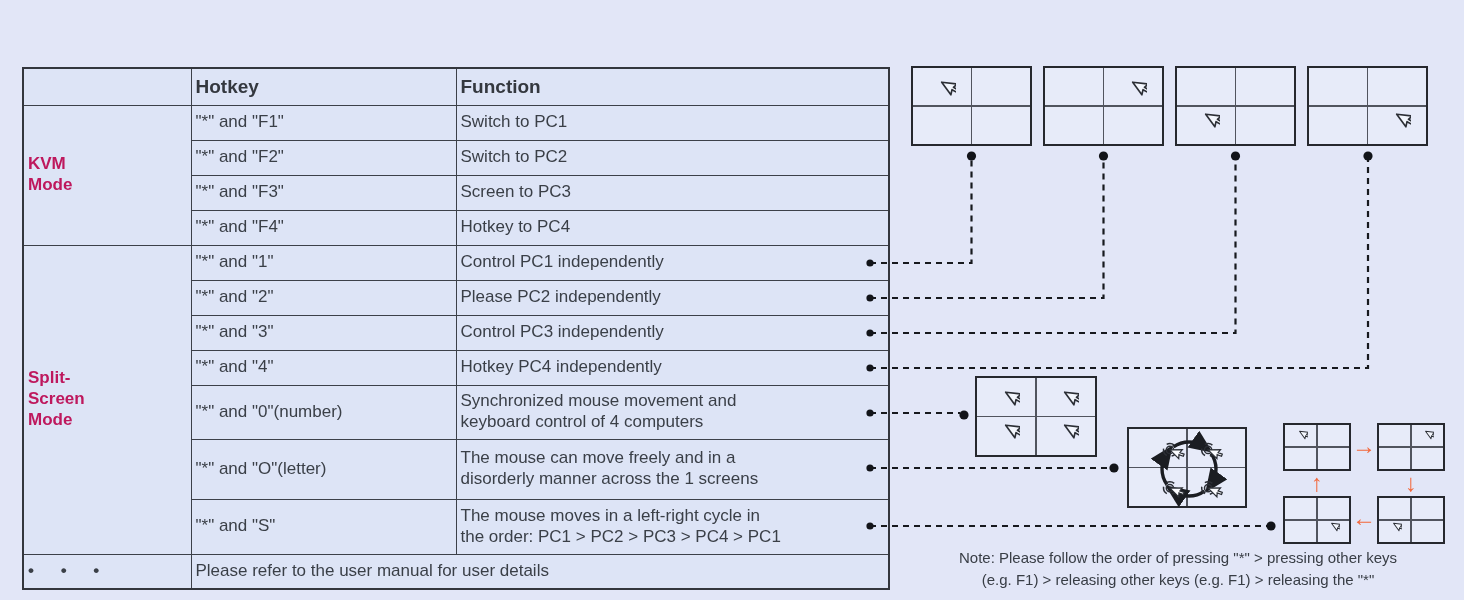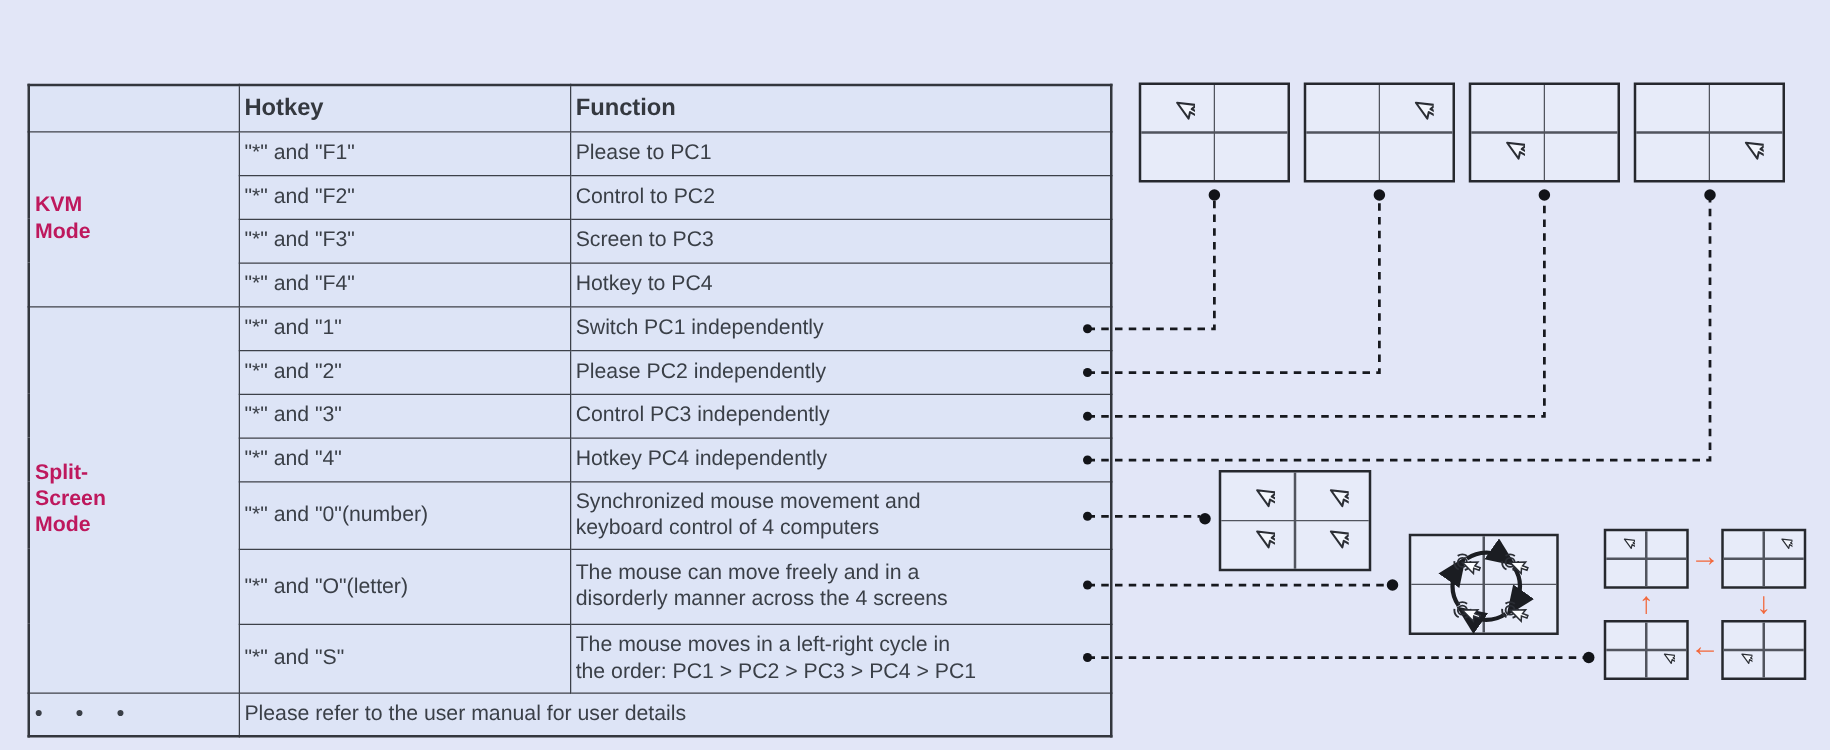--- a/index.html
+++ b/index.html
@@ -71,40 +71,40 @@
     <tbody>
         <tr class="h37">
       <th></th>
       <th>Hotkey</th>
       <th>Function</th>
     </tr>
     <tr class="h35">
       <td class="mode" rowspan="4">KVM
 Mode</td>
       <td>"*" and "F1"</td>
-      <td>Please to PC1</td>
+      <td>Switch to PC1</td>
     </tr>
     <tr class="h35">
       <td>"*" and "F2"</td>
-      <td>Control to PC2</td>
+      <td>Switch to PC2</td>
     </tr>
     <tr class="h35">
       <td>"*" and "F3"</td>
       <td>Screen to PC3</td>
     </tr>
     <tr class="h35">
       <td>"*" and "F4"</td>
       <td>Hotkey to PC4</td>
     </tr>
     <tr class="h35">
       <td class="mode" rowspan="7">Split-
 Screen
 Mode</td>
       <td>"*" and "1"</td>
-      <td>Switch PC1 independently</td>
+      <td>Control PC1 independently</td>
     </tr>
     <tr class="h35">
       <td>"*" and "2"</td>
       <td>Please PC2 independently</td>
     </tr>
     <tr class="h35">
       <td>"*" and "3"</td>
       <td>Control PC3 independently</td>
     </tr>
     <tr class="h35">
@@ -112,21 +112,21 @@
       <td>Hotkey PC4 independently</td>
     </tr>
     <tr class="h54">
       <td>"*" and "0"(number)</td>
       <td>Synchronized mouse movement and
 keyboard control of 4 computers</td>
     </tr>
     <tr class="h60">
       <td>"*" and "O"(letter)</td>
       <td>The mouse can move freely and in a
-disorderly manner across the 4 screens</td>
+disorderly manner across the 1 screens</td>
     </tr>
     <tr class="h55">
       <td>"*" and "S"</td>
       <td>The mouse moves in a left-right cycle in
 the order: PC1 &gt; PC2 &gt; PC3 &gt; PC4 &gt; PC1</td>
     </tr>
     <tr class="h35">
       <td class="dots">• • •</td>
       <td colspan="2">Please refer to the user manual for user details</td>
     </tr>
@@ -264,14 +264,16 @@
         <circle cx="1368" cy="156" r="4.6"></circle>
       <circle cx="870" cy="413" r="3.6"></circle>
         <circle cx="964" cy="415" r="4.6"></circle>
       <circle cx="870" cy="468" r="3.6"></circle>
         <circle cx="1114" cy="468" r="4.6"></circle>
       <circle cx="870" cy="526" r="3.6"></circle>
         <circle cx="1271" cy="526" r="4.6"></circle>
     </g>
   </svg>
 
+  <div class="note">Note: Please follow the order of pressing "*" &gt; pressing other keys
+(e.g. F1) &gt; releasing other keys (e.g. F1) &gt; releasing the "*"</div>
 
 </div>
 
 </body></html>

